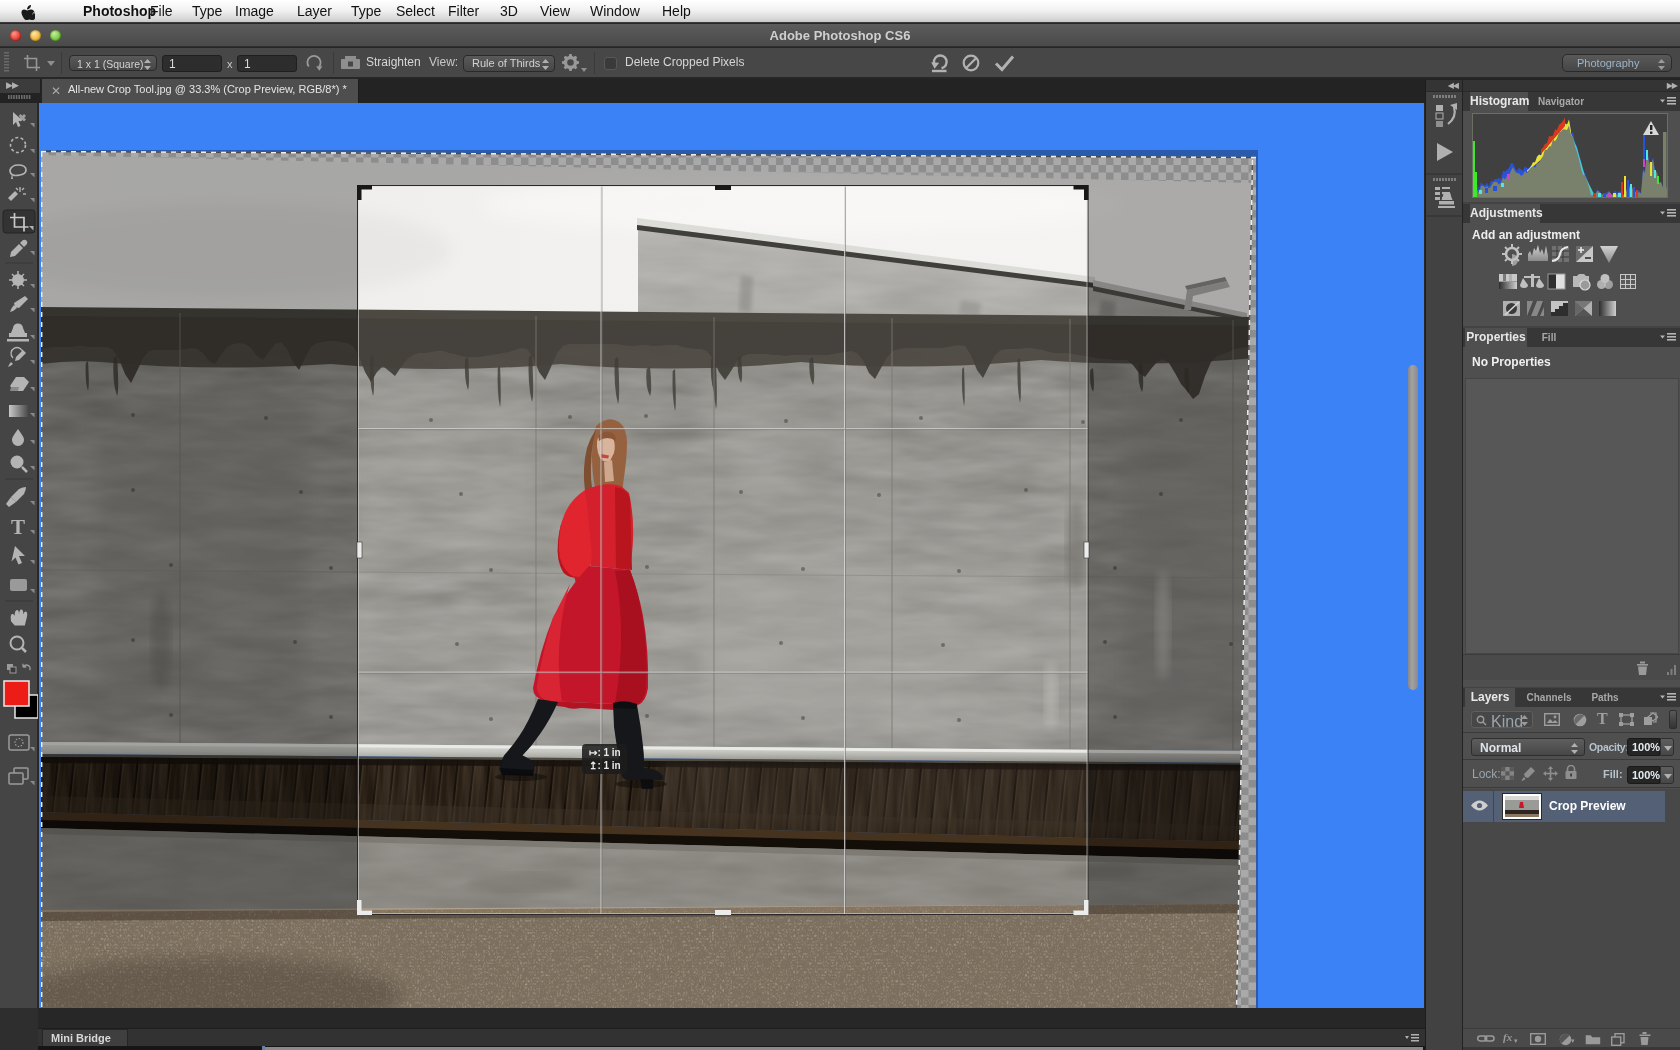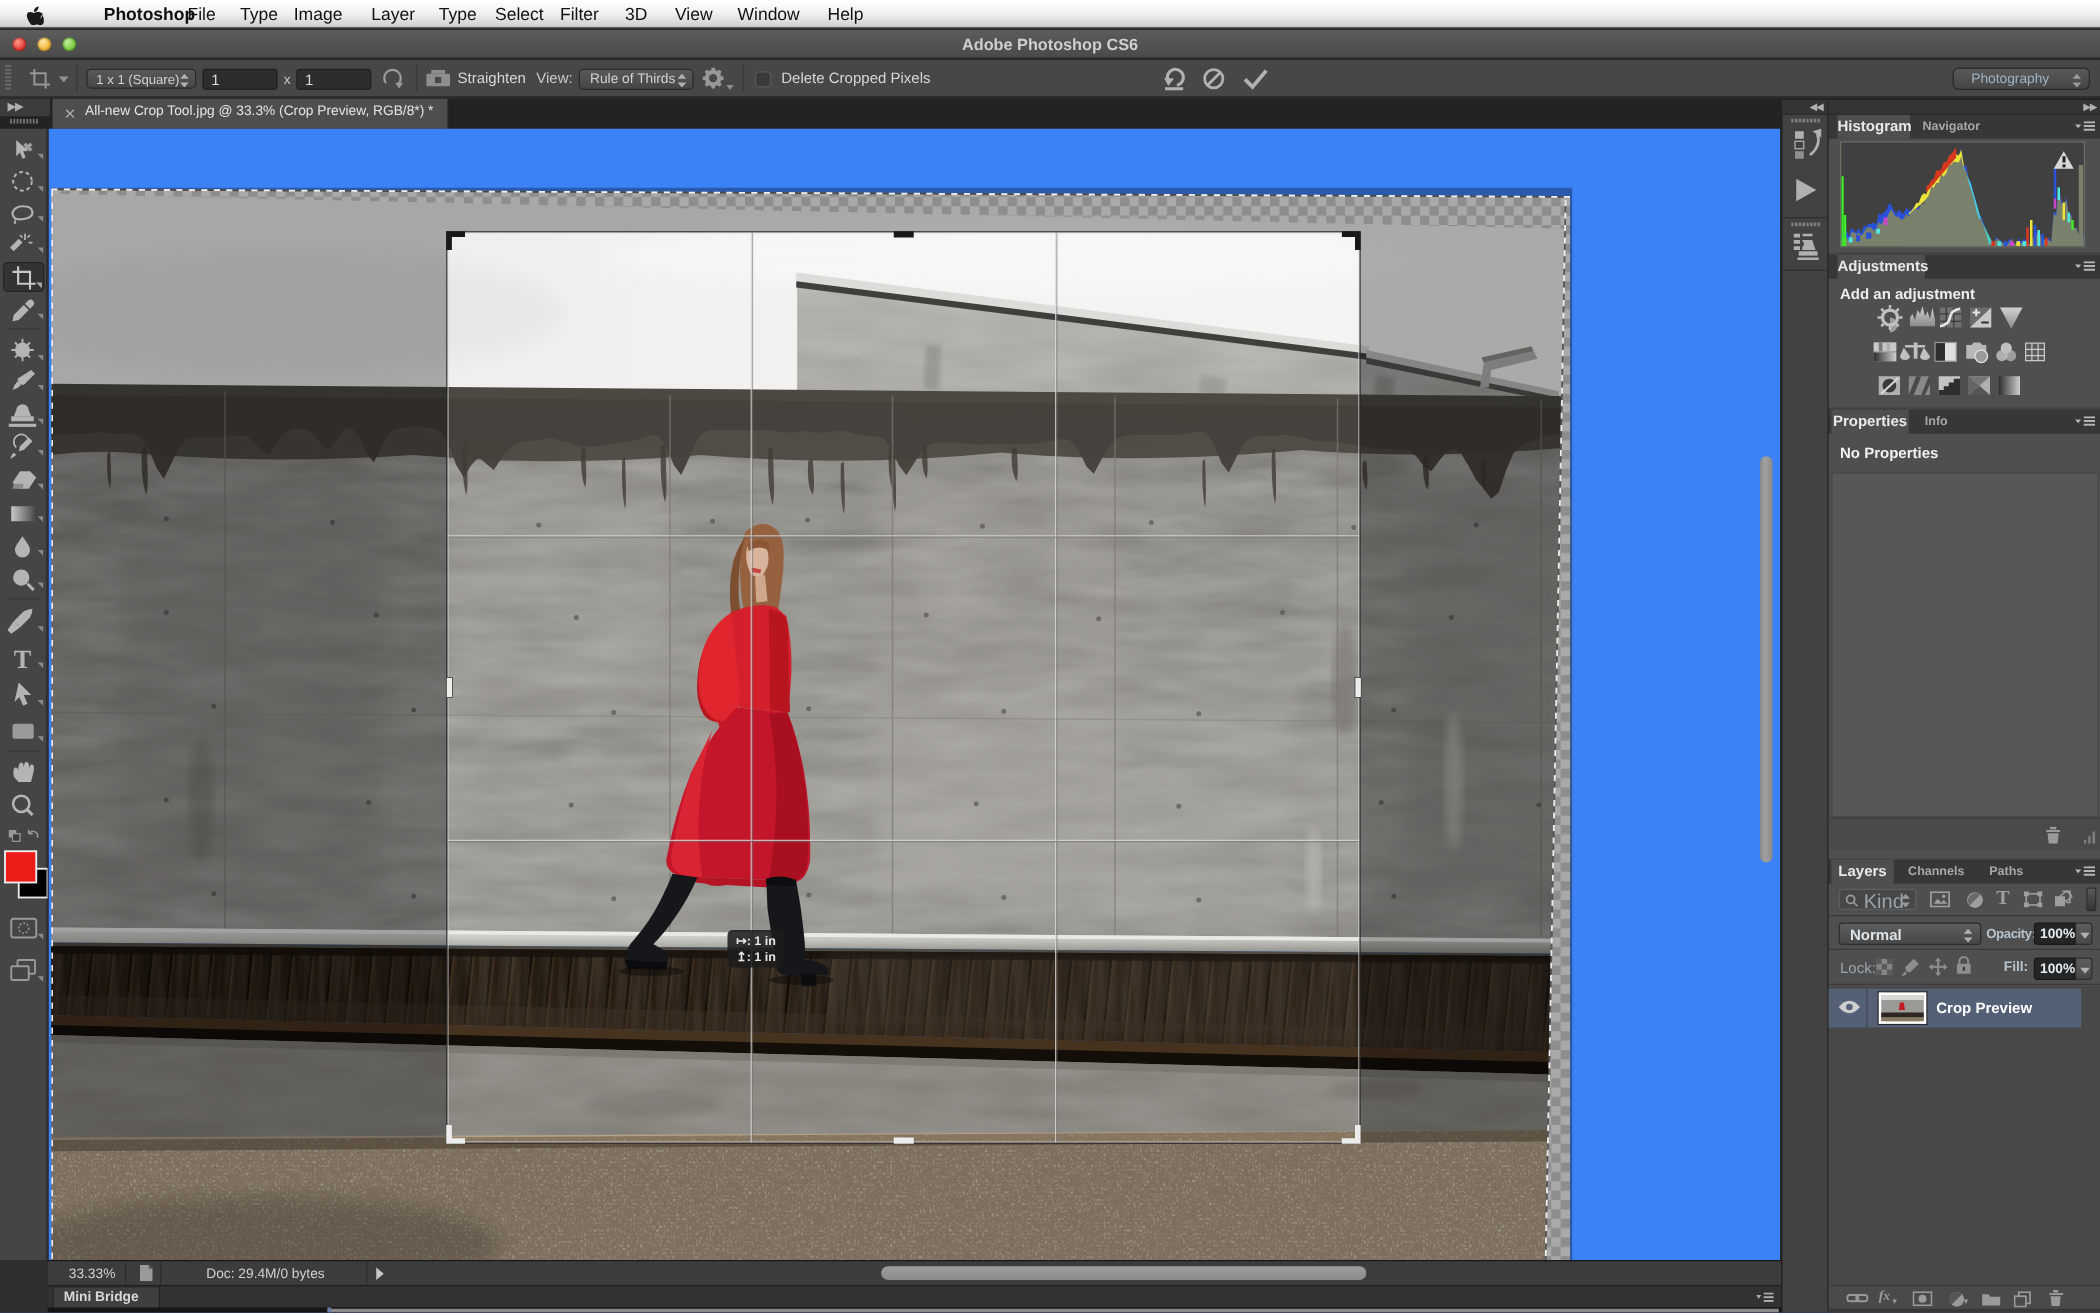--- a/index.html
+++ b/index.html
@@ -611,35 +611,20 @@
     <text x="548" y="606">↦: 1 in</text>
     <text x="548" y="619">↥: 1 in</text>
   </g>
 </g>
 </svg>
 </div>
 
   <div style="position:absolute;left:1369px;top:262px;width:10px;height:325px;border-radius:5px;background:linear-gradient(90deg,#888,#a2a2a2 40%,#8a8a8a);"></div>
 </div>
 
-<div id="statusbar" class="abs">
-  <span style="position:absolute;left:17px;top:4px;">33.33%</span>
-  <div style="position:absolute;left:62px;top:0;width:1px;height:20px;background:#2c2c2c;"></div>
-  <svg style="position:absolute;left:73px;top:3px" width="12" height="13">
-        <path d="M1 0 h7 l3 3 v10 h-10z" fill="#9a9a9a"></path>
-        <path d="M8 0 l3 3 h-3z" fill="#555"></path>
-      </svg>
-  <div style="position:absolute;left:90px;top:0;width:1px;height:20px;background:#2c2c2c;"></div>
-  <span style="position:absolute;left:127px;top:4px;">Doc: 29.4M/0 bytes</span>
-  <div style="position:absolute;left:255px;top:0;width:1px;height:20px;background:#2c2c2c;"></div>
-  <svg style="position:absolute;left:262px;top:5px" width="8" height="10">
-        <path d="M1 0 l6 5 -6 5z" fill="#c8c8c8"></path>
-      </svg>
-  <div style="position:absolute;left:667px;top:4px;width:388px;height:11px;border-radius:6px;background:linear-gradient(#9e9e9e,#8a8a8a);"></div>
-</div>
 <div id="minibridge" class="abs">
   <div style="position:absolute;left:4px;top:0px;width:86px;height:18px;background:#3f3f3f;border:1px solid #262626;border-bottom:none;">
     <span style="position:absolute;left:8px;top:2px;color:#d8d8d8;font-size:11px;font-weight:bold;">Mini Bridge</span>
   </div>
   <svg style="position:absolute;left:1367px;top:5px" width="14" height="8">
         <path d="M0 2 l4 0 -2 3z" fill="#b0b0b0"></path>
         <rect x="6" y="0" width="8" height="1.5" fill="#b0b0b0"></rect>
         <rect x="6" y="3" width="8" height="1.5" fill="#b0b0b0"></rect>
         <rect x="6" y="6" width="8" height="1.5" fill="#b0b0b0"></rect>
       </svg>
@@ -866,21 +851,21 @@
         <path d="M112 78 l8.5 7.5 8.5-7.5z" fill="#777"></path>
             <path d="M112 78 l8.5 7.5 -8.5 7.5z" fill="#666"></path>
 
         <rect x="136" y="78" width="17" height="15" fill="url(#agh)"></rect>
       </g>
     </svg>
   </div>
 
   <div class="ptabrow" style="top:248px;">
     <div class="ptab" style="left:2px;width:62px;line-height:19px;">Properties</div>
-    <div class="ptab2" style="left:68px;width:36px;line-height:19px;">Info</div>
+    <div class="ptab2" style="left:68px;width:36px;line-height:19px;">Fill</div>
     <svg class="pmenu" style="right:5px;top:5px" width="16" height="9">
           <path d="M0 2.5 l5 0 -2.5 3z" fill="#b4b4b4"></path>
           <rect x="7" y="0" width="9" height="1.6" fill="#b4b4b4"></rect>
           <rect x="7" y="3" width="9" height="1.6" fill="#b4b4b4"></rect>
           <rect x="7" y="6" width="9" height="1.6" fill="#b4b4b4"></rect>
         </svg>
   </div>
   <div style="position:absolute;left:0;top:267px;width:218px;height:340px;background:#4f4f4f;">
     <div style="position:absolute;left:9px;top:8px;color:#f0f0f0;font-size:12px;font-weight:bold;">No Properties</div>
     <div style="position:absolute;left:2px;top:31px;width:214px;height:276px;background:#575757;border:1px solid #454545;"></div>

